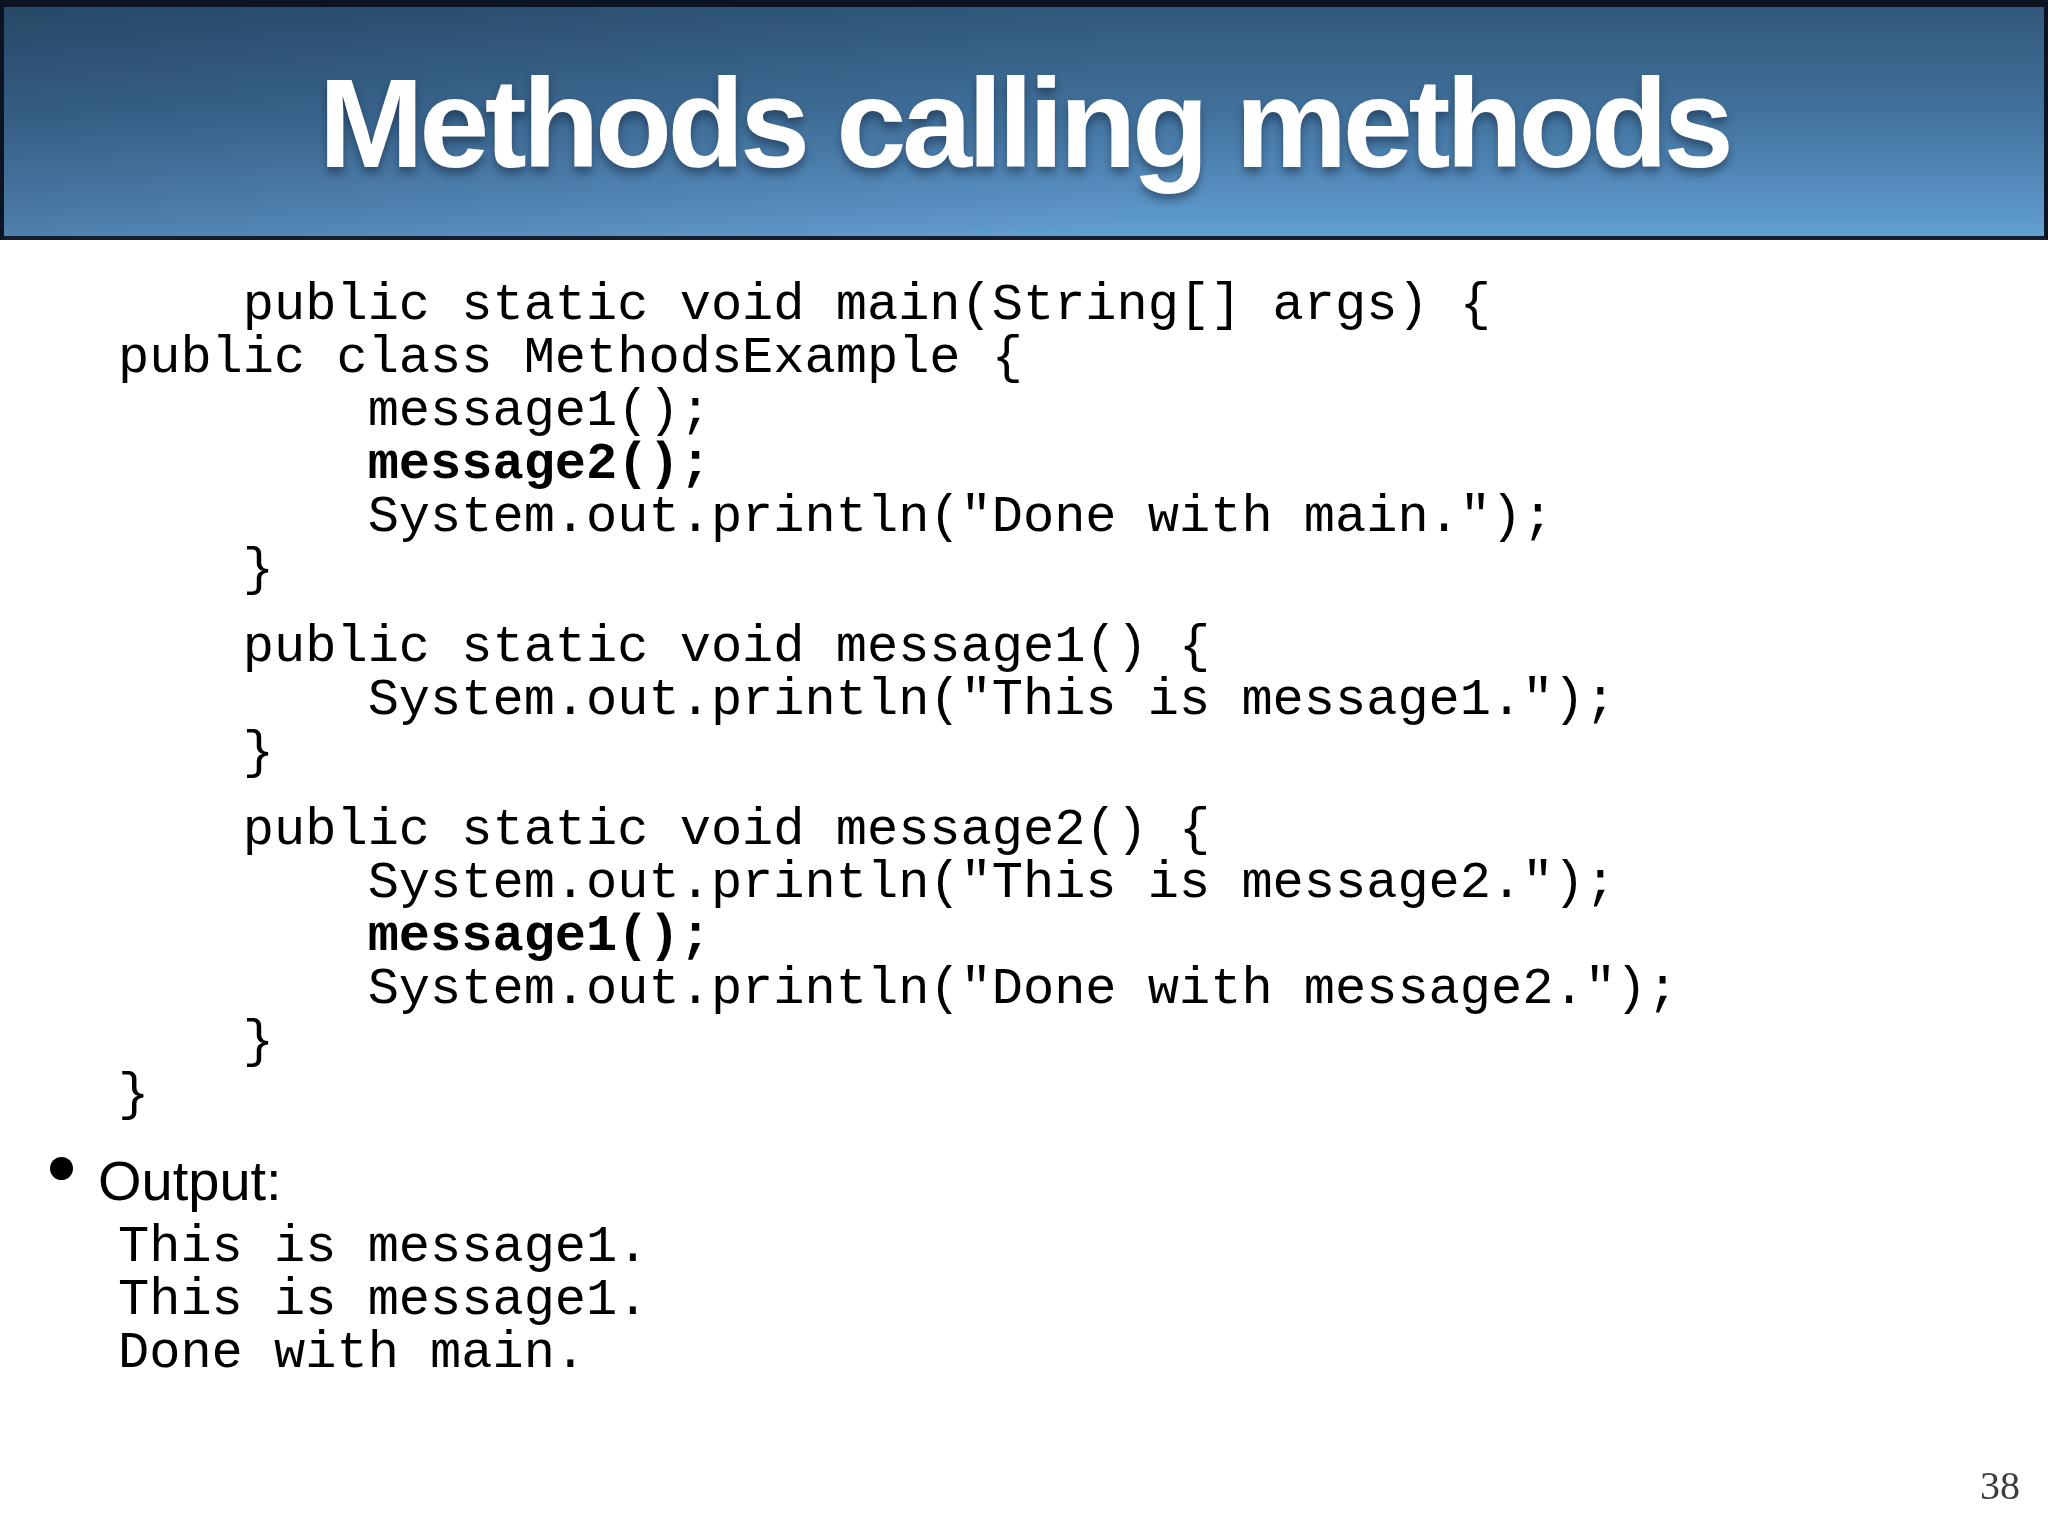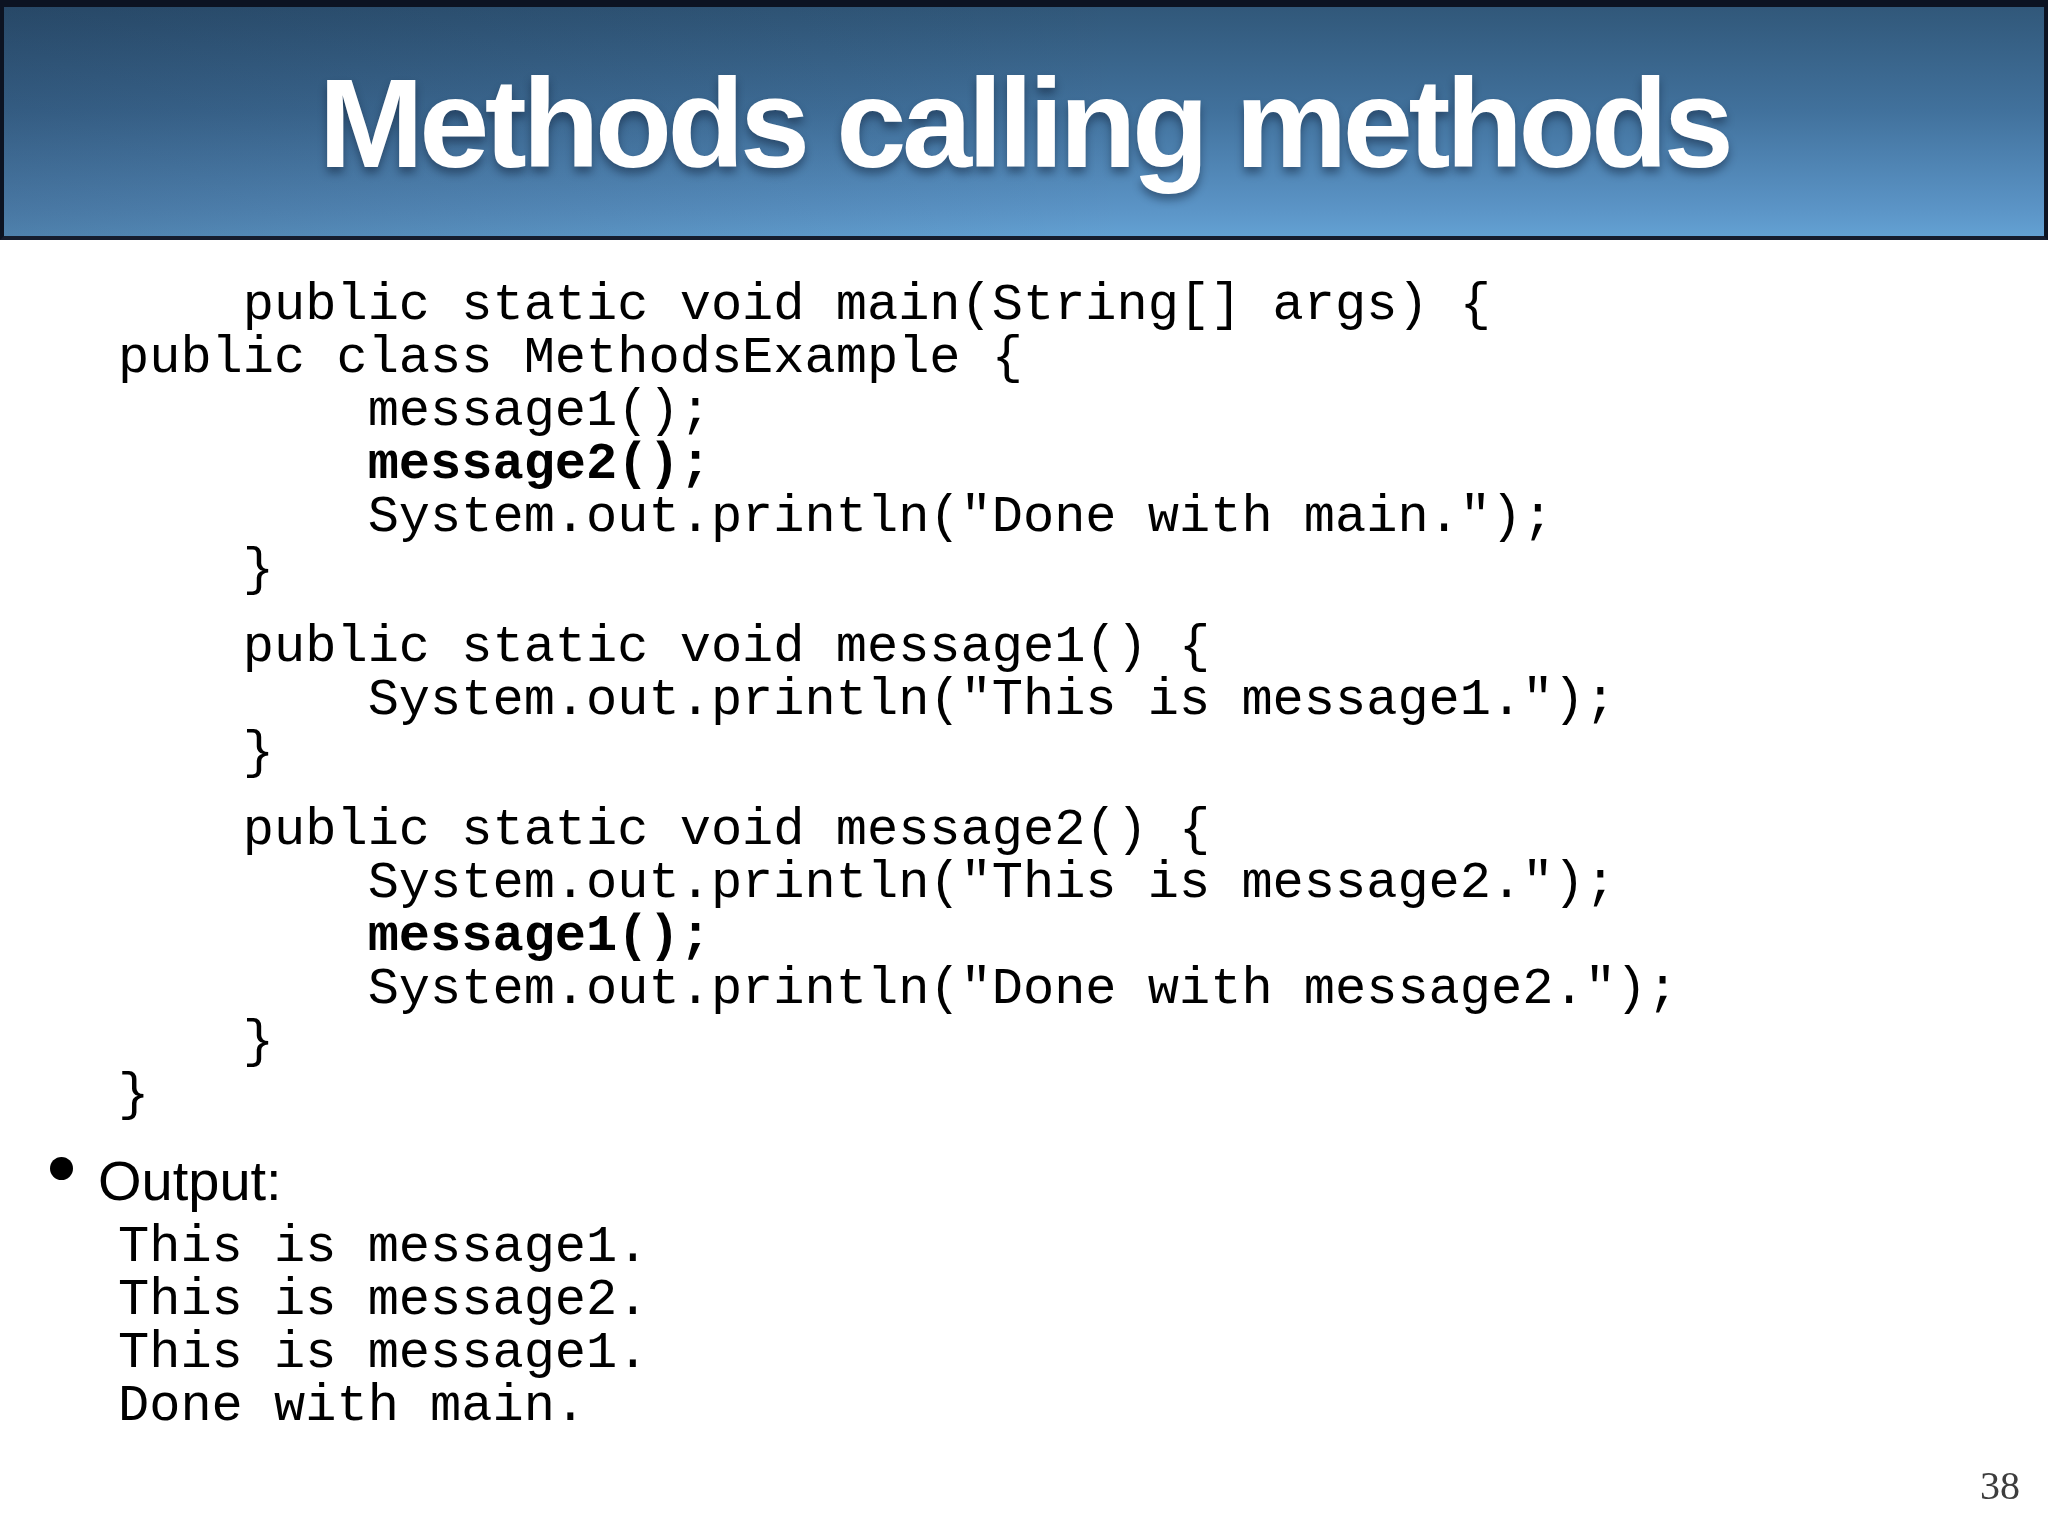--- a/index.html
+++ b/index.html
@@ -89,20 +89,19 @@
       </div>
     </div>
 
   <div class="output-head">
     <span class="bullet"></span>
     <span class="output-label">Output:</span>
   </div>
 
   <div class="output-lines">
       <div class="output-line">This is message1.</div>
-      <div class="output-line">This is message2.</div>
       <div class="output-line">This is message1.</div>
       <div class="output-line">Done with main.</div>
     </div>
 
   <div class="page-number">38</div>
 
 </div>
 
 </body></html>

